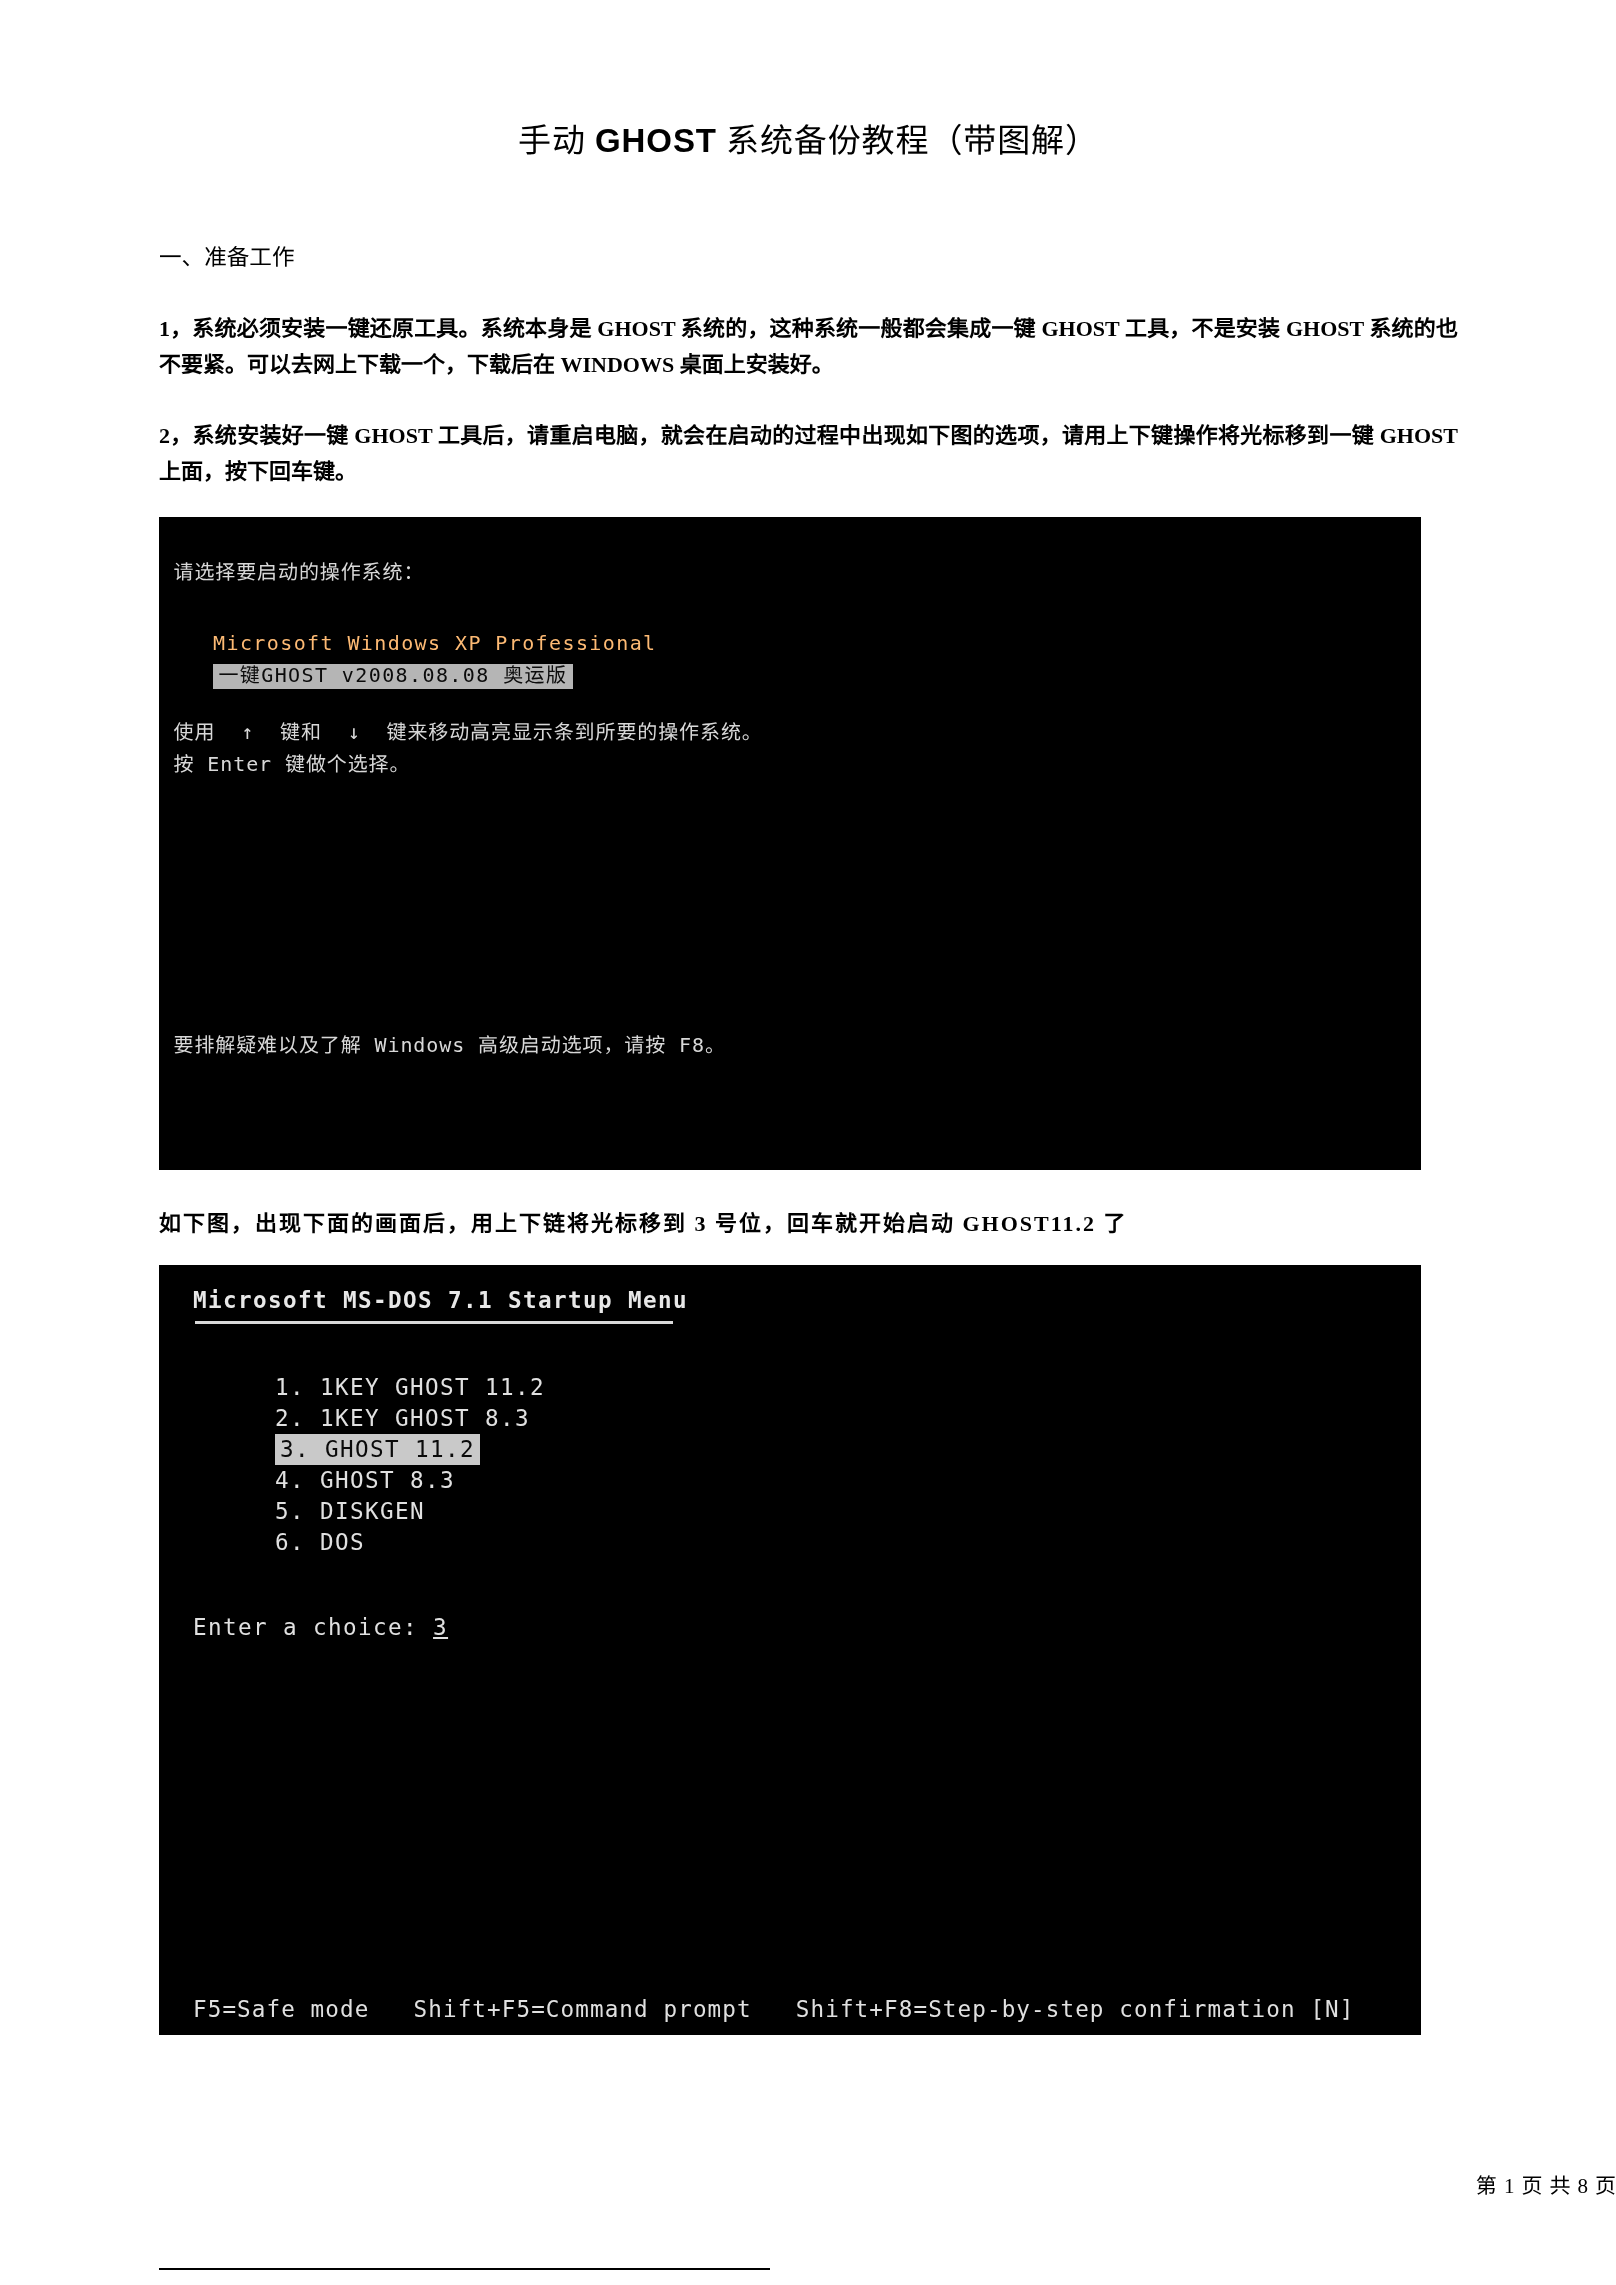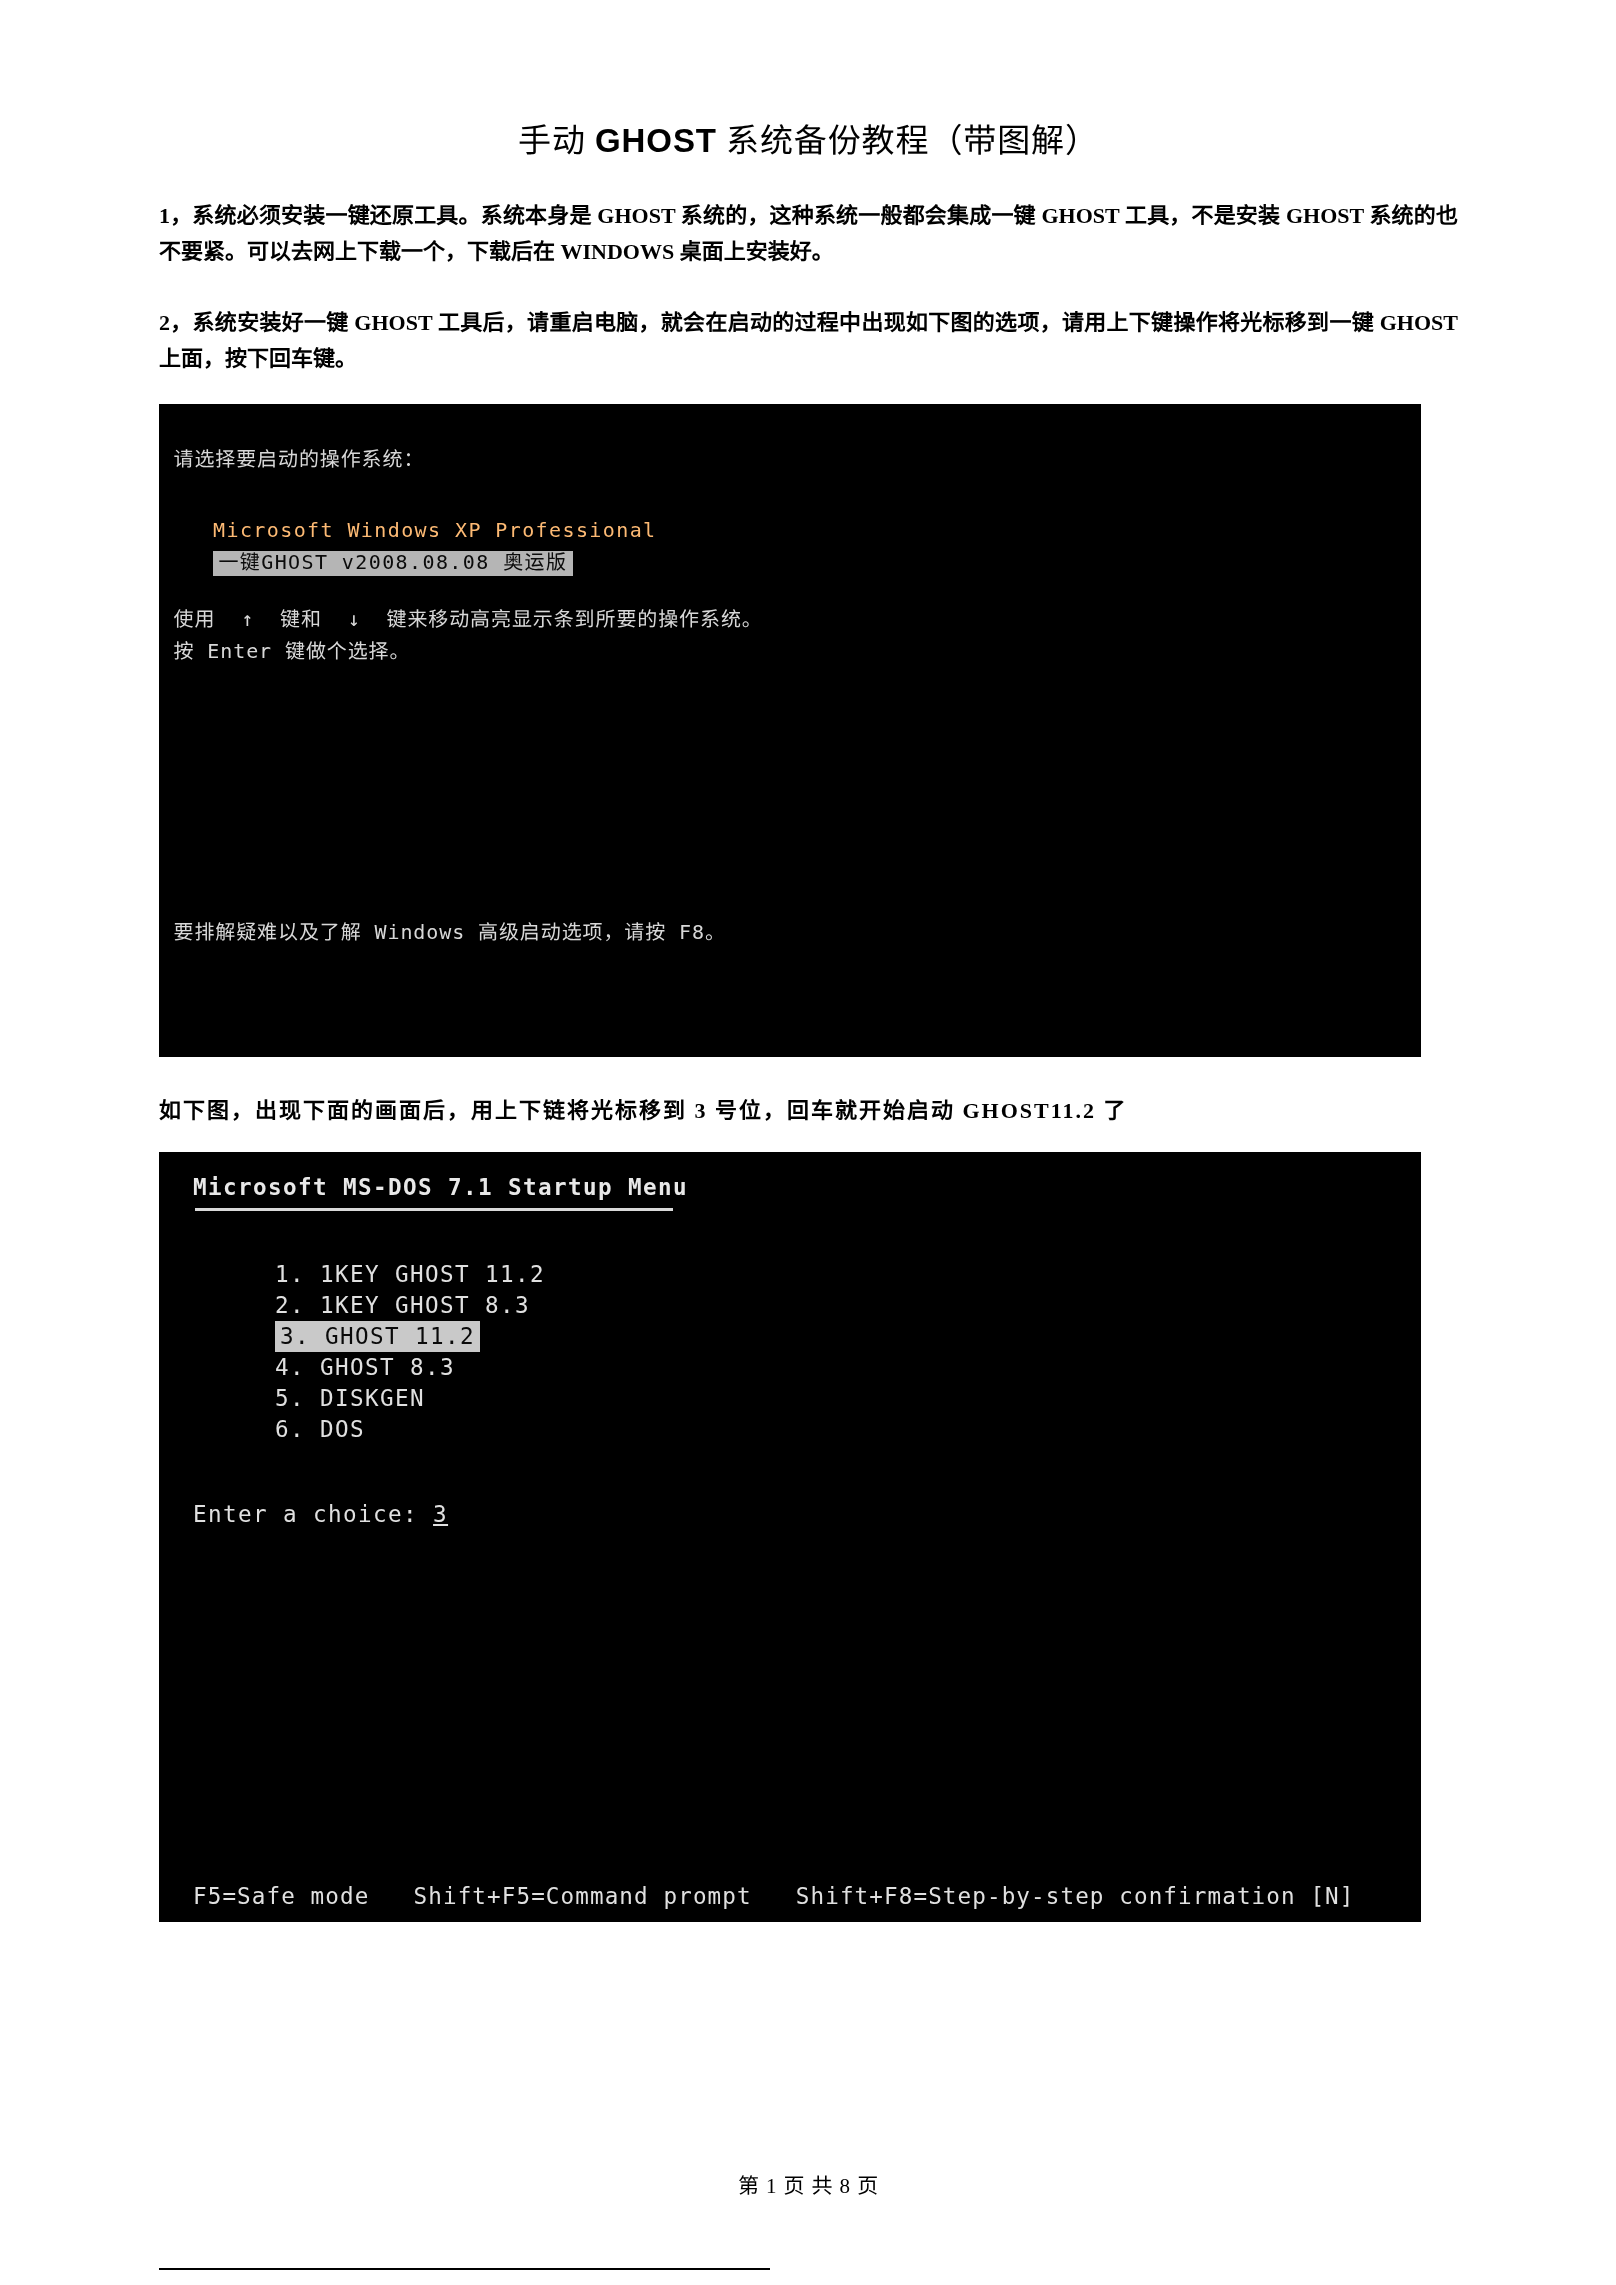--- a/index.html
+++ b/index.html
@@ -163,40 +163,41 @@
     bottom: 12.7px;
     letter-spacing: 1.1px;
     color: #e0e0e0;
     white-space: pre;
   }
   .page-footer {
     position: absolute;
     left: 0;
     right: 0;
     bottom: 87px;
-    text-align: center;
+    text-align: right;
     font-size: 21px;
     letter-spacing: 0.9px;
   }
   .page-bottom-rule {
     position: absolute;
     left: 159px;
     bottom: 16.3px;
     width: 611px;
     height: 1.8px;
     background: #000000;
   }
 </style>
 </head>
 <body>
 
 <div class="page">
 
   <h1 class="doc-title"><span>手动 </span><span class="latin">GHOST</span><span> 系统备份教程（带图解）</span></h1>
 
+  <div class="section-heading">一、准备工作</div>
 
   <p class="para">1，系统必须安装一键还原工具。系统本身是 GHOST 系统的，这种系统一般都会集成一键 GHOST 工具，不是安装 GHOST 系统的也不要紧。可以去网上下载一个，下载后在 WINDOWS 桌面上安装好。</p>
 
   <p class="para">2，系统安装好一键 GHOST 工具后，请重启电脑，就会在启动的过程中出现如下图的选项，请用上下键操作将光标移到一键 GHOST 上面，按下回车键。</p>
 
   <div class="shot shot-1">
     <div class="line s1-prompt">请选择要启动的操作系统：</div>
     <div class="line s1-opt1">Microsoft Windows XP Professional</div>
     <div class="line s1-opt2">一键GHOST v2008.08.08 奥运版</div>
     <div class="line s1-help1">使用  ↑  键和  ↓  键来移动高亮显示条到所要的操作系统。</div>

